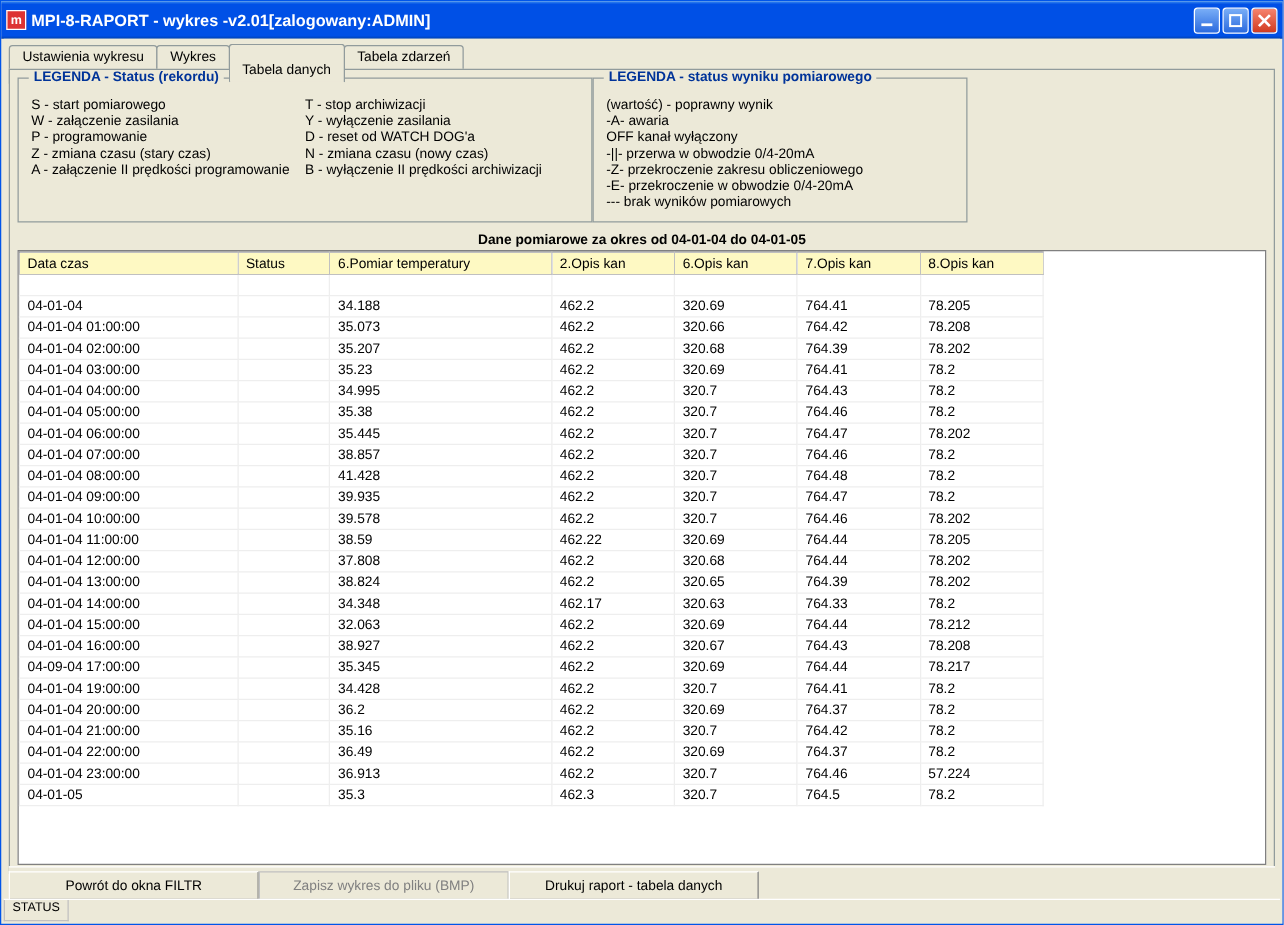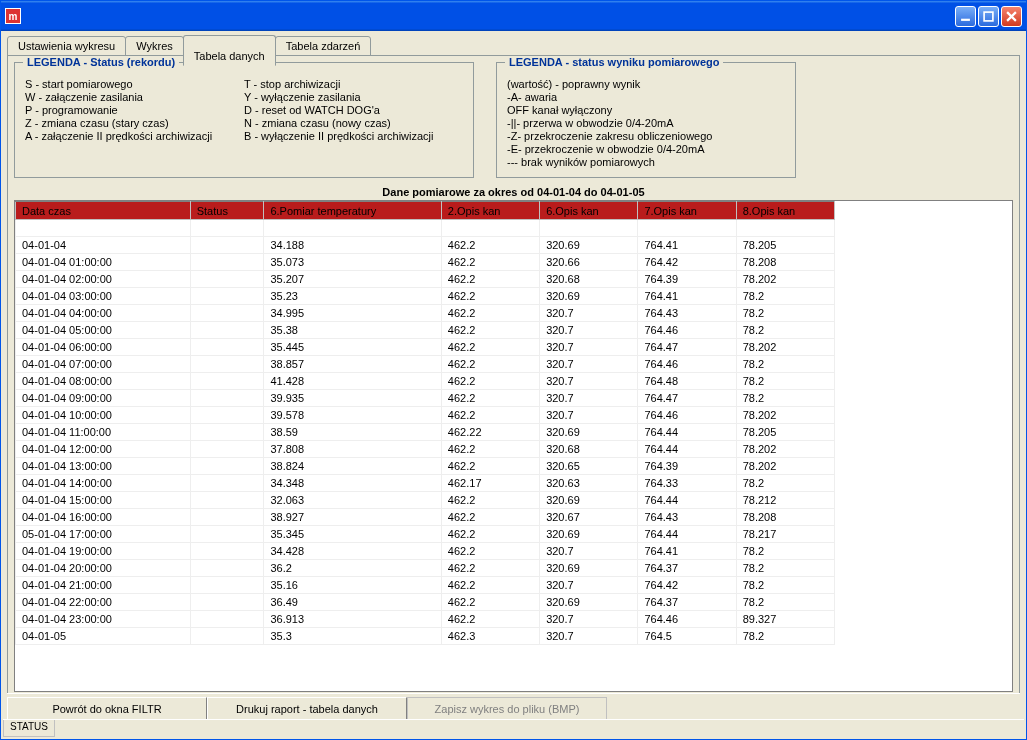--- a/index.html
+++ b/index.html
@@ -25,36 +25,36 @@
     border-top-left-radius:3px; border-top-right-radius:3px; margin-right:-1px;
     position:relative; top:1px; color:#000;
   }
   .tab.active { background:#ece9d8; border-bottom:1px solid #ece9d8; z-index:2; font-weight:normal; padding-top:14px; top:0;}
   .tabpage {
     border:1px solid #919b9c; margin:0 4px 0 4px; background:#ece9d8;
     position:absolute; top:24px; left:0; right:0; bottom:38px;
     padding:6px; display:flex; flex-direction:column;
   }
 
-  .legendrow { display:flex; gap:22px; margin-bottom:6px; }
+  .legendrow { display:flex; gap:0; margin-bottom:6px; }
   .groupbox { position:relative; border:1px solid #919b9c; padding:14px 10px 8px 10px; flex:none; }
   .groupbox.g1 { flex:0 0 460px; }
   .groupbox.g2 { flex:0 0 300px; }
   .groupbox .legend { position:absolute; top:-7px; left:8px; background:#ece9d8; padding:0 4px; font-weight:bold; color:#003399; }
   .groupbox.g1 .cols { display:flex; }
   .groupbox .col { flex:1; }
   .groupbox .line { white-space:nowrap; margin:1px 0; color:#000; }
   .indent { margin-left:4px; }
 
   .tabletitle { text-align:center; font-weight:bold; margin:2px 0 2px 0; }
 
   .scrollarea { flex:1; overflow:auto; border:1px solid #808080; background:#fff; }
   table.data { border-collapse:collapse; min-width:820px; table-layout:fixed; }
   table.data th {
-    background:#b91c1c; border:1px solid #c0c0c0; text-align:left; font-weight:normal;
+    background:#fef9c3; border:1px solid #c0c0c0; text-align:left; font-weight:normal;
     padding:2px 6px; position:sticky; top:0; height:18px; white-space:nowrap; overflow:hidden;
   }
   table.data td {
     border:1px solid #eee; padding:1px 6px; height:17px; white-space:nowrap; overflow:hidden;
   }
   table.data tr.hrow th { border-top:1px solid #808080; }
   .col-date { width:128px; }
   .col-status { width:54px; }
   .col-v1 { width:130px; }
   .col-v2 { width:72px; }
@@ -82,20 +82,21 @@
 </style>
 </head>
 <body>
 
 <div class="window">
 
   <div class="titlebar">
     <div class="appicon">
         <span>m</span>
       </div>
+    <div>MPI-8-RAPORT - wykres -v2.01[zalogowany:ADMIN]</div>
     <div class="spacer"></div>
     <div class="winbtns">
       <div class="winbtn" title="Minimize">
         <svg viewBox="0 0 10 10">
             <rect x="1" y="7" width="8" height="2" fill="#fff"></rect>
           </svg>
       </div>
       <div class="winbtn" title="Maximize">
         <svg viewBox="0 0 10 10">
             <rect x="1" y="1" width="8" height="8" fill="none" stroke="#fff" stroke-width="1.5"></rect>
@@ -122,21 +123,21 @@
 
       <div class="legendrow">
         <div class="groupbox g1">
           <div class="legend">LEGENDA - Status (rekordu)</div>
           <div class="cols">
             <div class="col" id="leg-col1">
                 <div class="line">S - start pomiarowego</div>
                 <div class="line">W - załączenie zasilania</div>
                 <div class="line">P - programowanie</div>
                 <div class="line">Z - zmiana czasu (stary czas)</div>
-                <div class="line">A - załączenie II prędkości archiwizacji</div>
+                <div class="line">A - załączenie II prędkości programowanie</div>
               </div>
             <div class="col" id="leg-col2">
                 <div class="line">T - stop archiwizacji</div>
                 <div class="line">Y - wyłączenie zasilania</div>
                 <div class="line">D - reset od WATCH DOG'a</div>
                 <div class="line">N - zmiana czasu (nowy czas)</div>
                 <div class="line">B - wyłączenie II prędkości archiwizacji</div>
               </div>
           </div>
         </div>
@@ -326,21 +327,21 @@
               <tr>
                 <td class="col-date">04-01-04 16:00:00</td>
                 <td class="col-status"></td>
                 <td class="col-v1">38.927</td>
                 <td class="col-v2">462.2</td>
                 <td class="col-v6">320.67</td>
                 <td class="col-v7">764.43</td>
                 <td class="col-v8">78.208</td>
               </tr>
               <tr>
-                <td class="col-date">05-01-04 17:00:00</td>
+                <td class="col-date">04-09-04 17:00:00</td>
                 <td class="col-status"></td>
                 <td class="col-v1">35.345</td>
                 <td class="col-v2">462.2</td>
                 <td class="col-v6">320.69</td>
                 <td class="col-v7">764.44</td>
                 <td class="col-v8">78.217</td>
               </tr>
               <tr>
                 <td class="col-date">04-01-04 19:00:00</td>
                 <td class="col-status"></td>
@@ -377,41 +378,41 @@
                 <td class="col-v7">764.37</td>
                 <td class="col-v8">78.2</td>
               </tr>
               <tr>
                 <td class="col-date">04-01-04 23:00:00</td>
                 <td class="col-status"></td>
                 <td class="col-v1">36.913</td>
                 <td class="col-v2">462.2</td>
                 <td class="col-v6">320.7</td>
                 <td class="col-v7">764.46</td>
-                <td class="col-v8">89.327</td>
+                <td class="col-v8">57.224</td>
               </tr>
               <tr>
                 <td class="col-date">04-01-05</td>
                 <td class="col-status"></td>
                 <td class="col-v1">35.3</td>
                 <td class="col-v2">462.3</td>
                 <td class="col-v6">320.7</td>
                 <td class="col-v7">764.5</td>
                 <td class="col-v8">78.2</td>
               </tr>
             </tbody>
         </table>
       </div>
 
     </div>
 
     <div class="bottombar">
       <button class="btn">Powrót do okna FILTR</button>
+      <button class="btn" disabled="">Zapisz wykres do pliku (BMP)</button>
       <button class="btn">Drukuj raport - tabela danych</button>
-      <button class="btn" disabled="">Zapisz wykres do pliku (BMP)</button>
     </div>
 
     <div class="statusbar">
       <div class="statuscell">STATUS</div>
     </div>
 
   </div>
 </div>
 
 </body></html>

